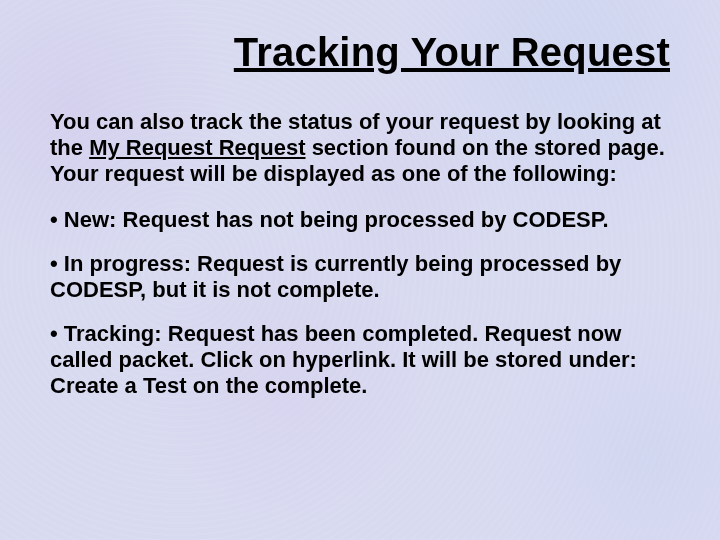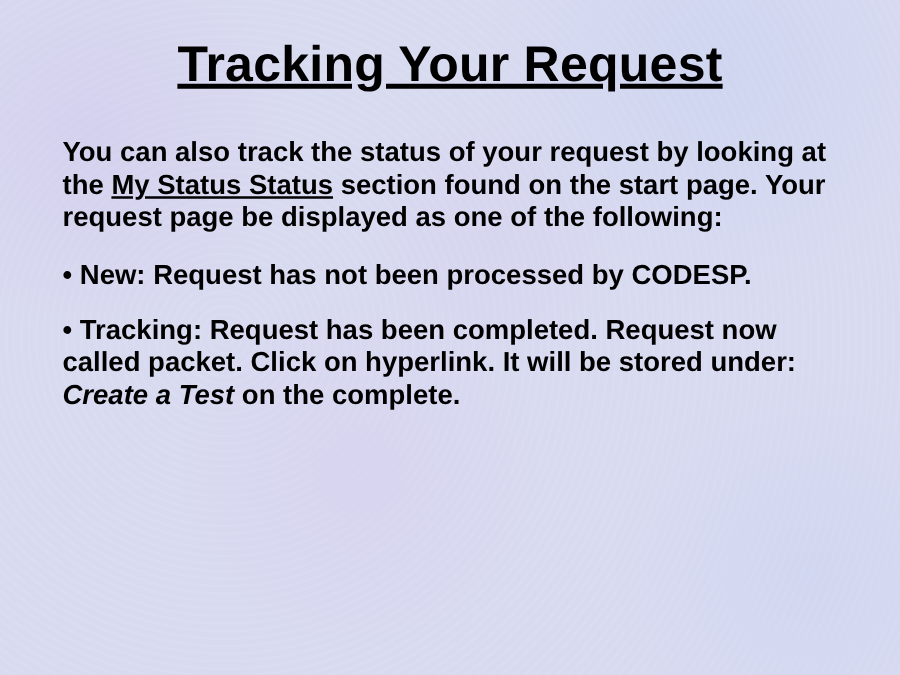--- a/index.html
+++ b/index.html
@@ -21,21 +21,21 @@
     font-family: Arial, Helvetica, sans-serif;
     color: #000;
   }
   .slide {
     box-sizing: border-box;
     width: 720px;
     height: 540px;
     padding: 28px 50px 30px 50px;
   }
   h1.title {
-    text-align: center;
+    text-align: right;
     font-size: 40px;
     font-weight: bold;
     text-decoration: underline;
     margin: 2px 0 34px 0;
     letter-spacing: 0.2px;
   }
   .intro {
     font-size: 22px;
     font-weight: bold;
     line-height: 1.18;
@@ -46,36 +46,38 @@
   }
   .bullet {
     font-size: 22px;
     font-weight: bold;
     line-height: 1.18;
     margin: 0 0 18px 0;
   }
   .bullet .label {
   }
   .bullet .italic {
-    font-style: italic;
   }
 </style>
 </head>
 <body>
 
 <div class="slide">
 
   <h1 class="title">Tracking Your Request</h1>
 
   <p class="intro">
-    <span>You can also track the status of your request by looking at the </span><span class="sect">My Status Status</span><span> section found on the start page.   Your request page be displayed as one of the following:</span>
+    <span>You can also track the status of your request by looking at the </span><span class="sect">My Request Request</span><span> section found on the stored page.   Your request will be displayed as one of the following:</span>
   </p>
 
   <p class="bullet">
-    <span>• </span><span class="label">New</span><span>:  Request has not been processed by CODESP.</span>
+    <span>• </span><span class="label">New</span><span>:  Request has not being processed by CODESP.</span>
   </p>
 
+  <p class="bullet">
+    <span>• </span><span class="label">In progress</span><span>: Request is currently being processed by CODESP, but it is not complete.</span>
+  </p>
 
   <p class="bullet">
     <span>• </span><span class="label">Tracking</span><span>:  Request has been completed.  Request now called packet.  Click on hyperlink.  It will be stored under:  </span><span class="italic">Create a Test</span><span> on the complete.</span>
   </p>
 
 </div>
 
 </body></html>

